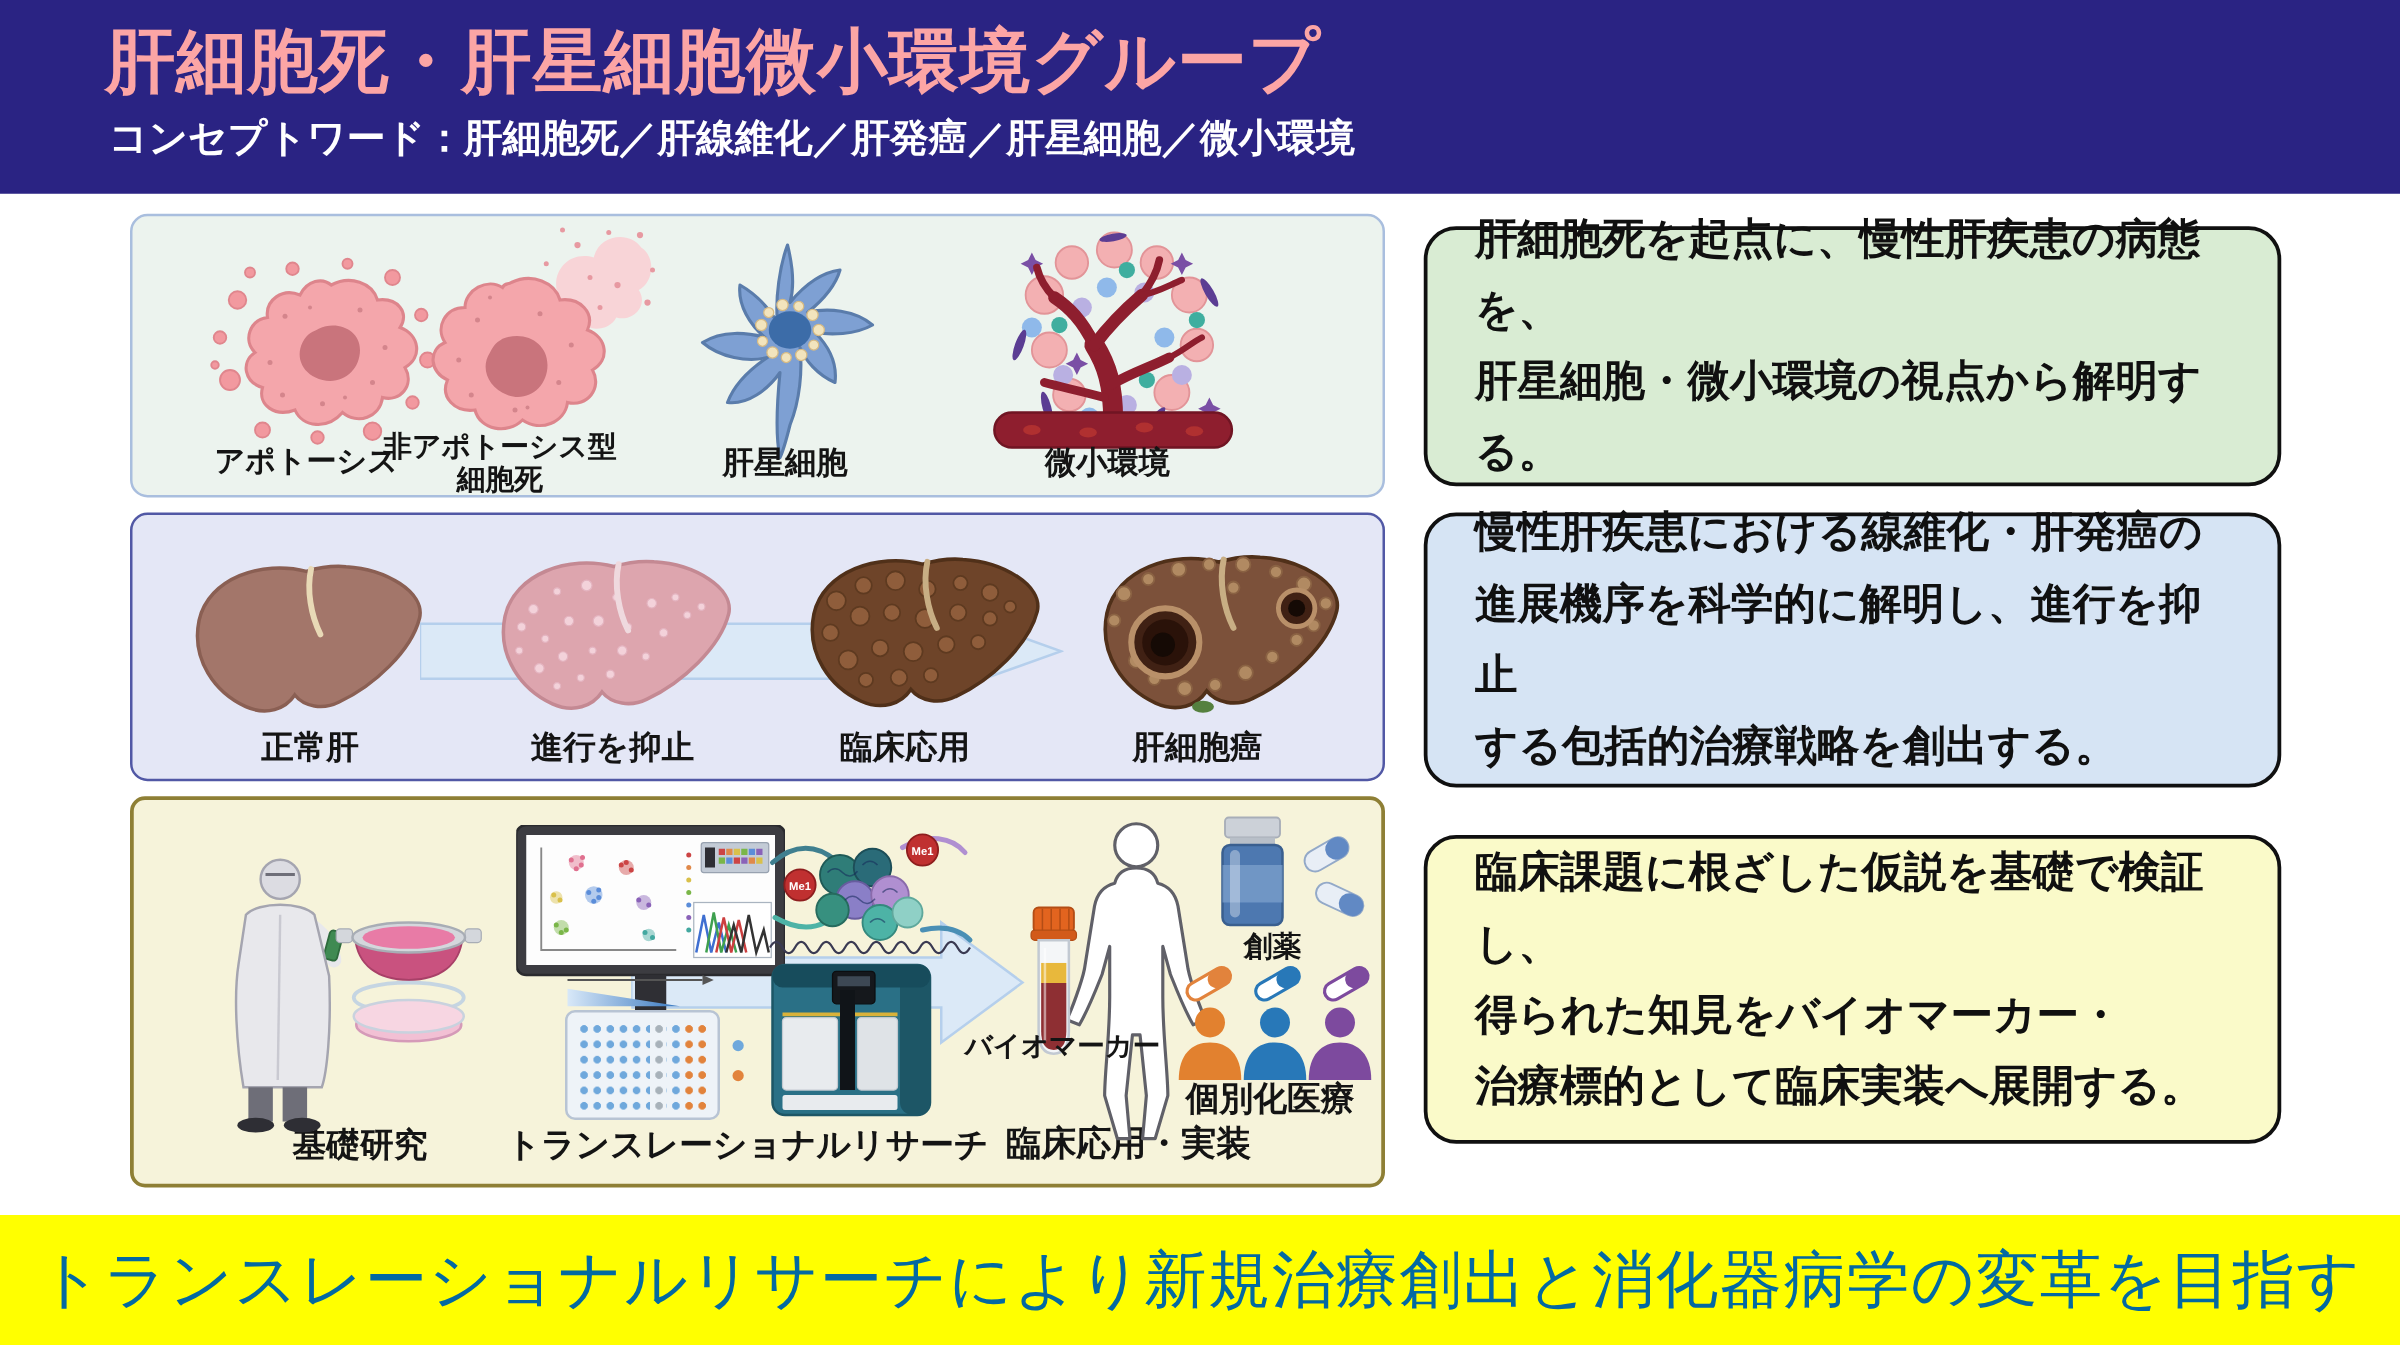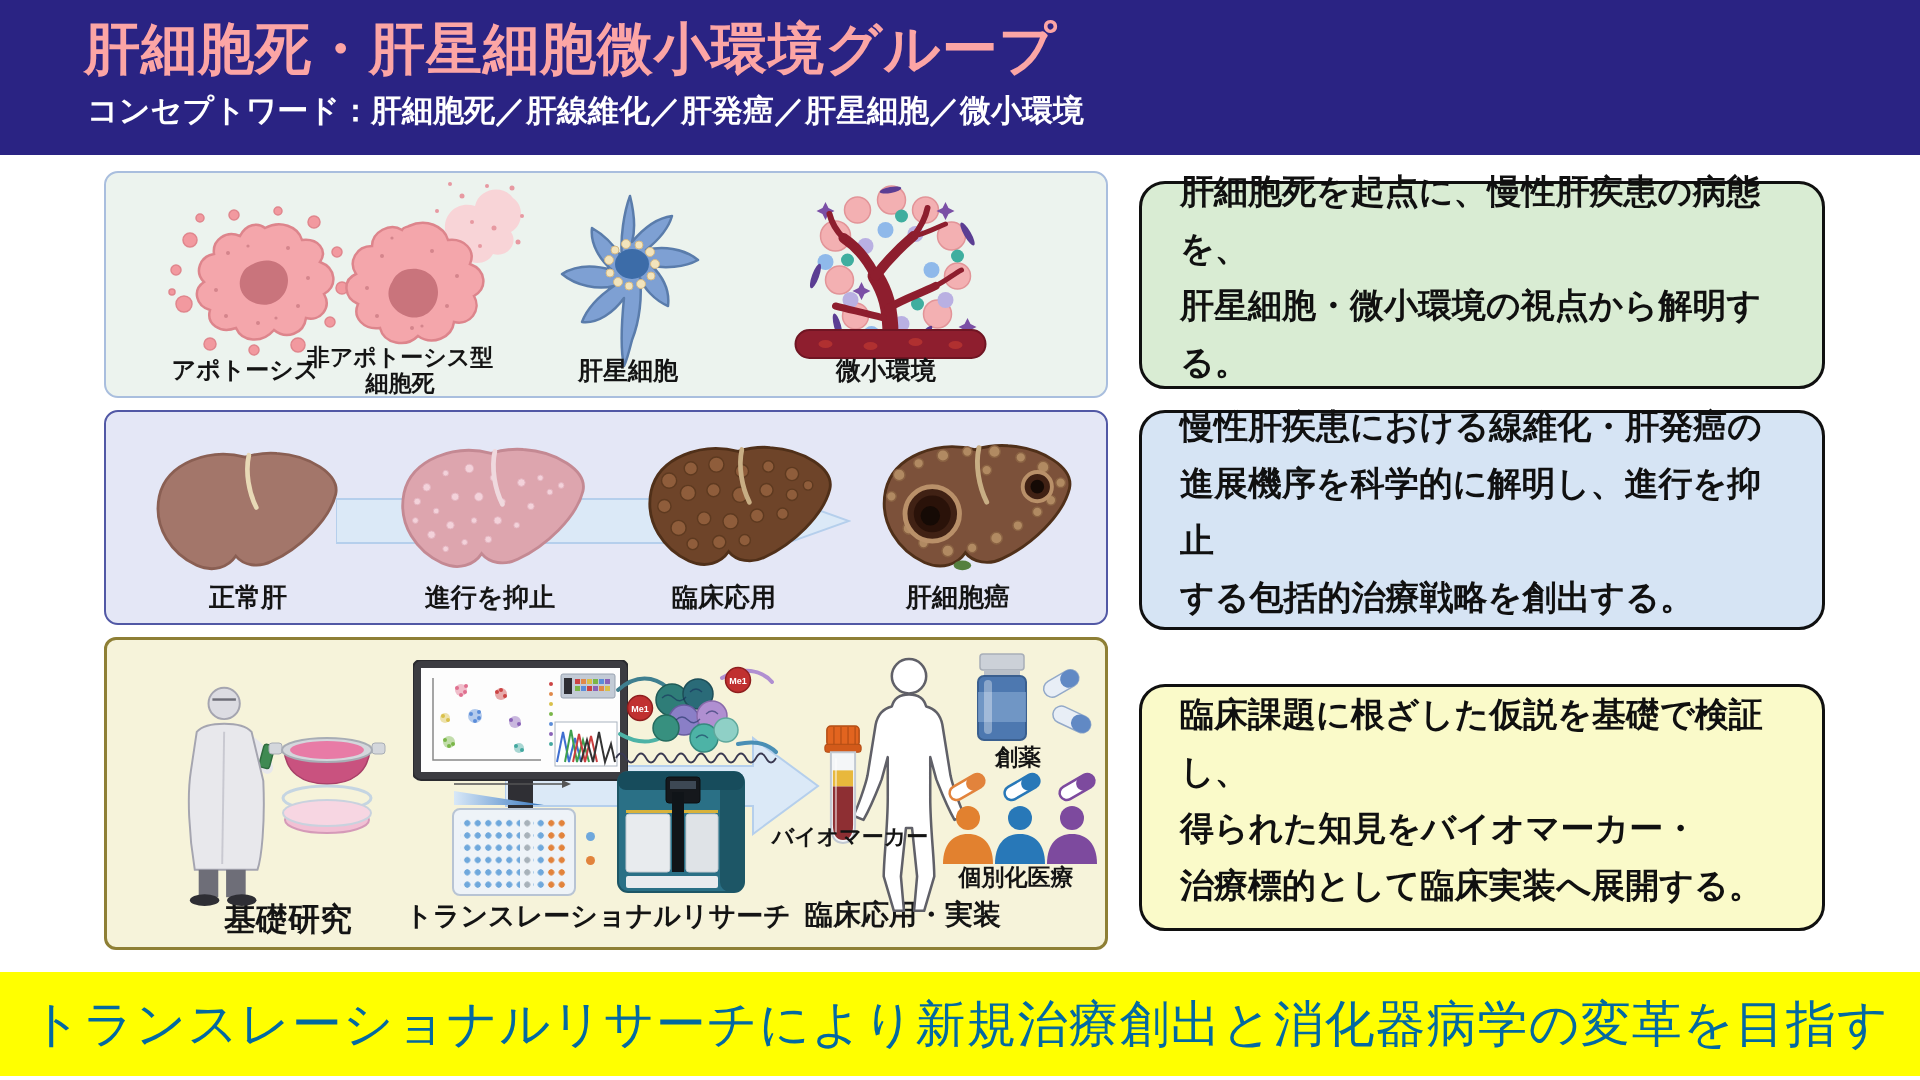--- a/index.html
+++ b/index.html
@@ -17,21 +17,21 @@
   .p3{left:104px;top:637px;width:1004px;height:313px;background:#f6f3da;border:3px solid #8e7f35;border-radius:12px;}
   
   .lbl{position:absolute;font-weight:bold;color:#141414;text-align:center;
        transform:translateX(-50%);white-space:pre-line;line-height:1.15;}
   
   .goal{left:1139px;width:686px;border:3px solid #101010;border-radius:26px;box-sizing:border-box;
         display:flex;flex-direction:column;justify-content:center;padding:0 28px 16px 38px;}
   .goal .txt{font-size:34px;font-weight:bold;color:#101010;line-height:57px;white-space:pre-line;}
   .g1{top:181px;height:208px;background:#d9ecd3;}
   .g2{top:410px;height:220px;background:#d6e4f4;}
-  .g3{top:668px;height:247px;background:#fafac9;margin-top:16px;}
+  .g3{top:668px;height:247px;background:#fafac9;}
   
   .banner{left:0;top:972px;width:1920px;height:104px;background:#ffff00;
           display:flex;align-items:center;justify-content:center;}
   .banner .txt{font-size:50px;font-weight:normal;color:#0369a1;letter-spacing:1px;white-space:nowrap;}
   
   .plate{left:452px;top:808px;width:120px;height:84px;background:#eef3f8;border:2px solid #b8c4d4;border-radius:8px;overflow:hidden;z-index:3;}
   .wells{position:absolute;top:5px;bottom:5px;background-size:10.5px 12.3px;background-position:2px 2px;}
   .wb{left:6px;right:6px;background-image:radial-gradient(circle,#6fa8dc 2.8px,rgba(0,0,0,0) 3.3px);}
   .wg{left:66px;width:13px;background-color:#eef3f8;background-image:radial-gradient(circle,#a8b2ba 2.8px,rgba(0,0,0,0) 3.3px);}
   .wo{right:6px;width:24px;background-color:#eef3f8;background-image:radial-gradient(circle,#e2833c 2.8px,rgba(0,0,0,0) 3.3px);}
@@ -528,23 +528,23 @@
     </g>
     <g fill="#2878b8">
       <circle cx="80" cy="14" r="12"></circle>
       <path d="M55,60 C55,40 65,30 80,30 C95,30 105,40 105,60 Z"></path>
     </g>
     <g fill="#7d4a9e">
       <circle cx="132" cy="14" r="12"></circle>
       <path d="M107,60 C107,40 117,30 132,30 C147,30 157,40 157,60 Z"></path>
     </g>
   </svg>
-  <div class="lbl" style="left:1016px;top:864px;font-size:23px">個別化医療</div>
-
-  <div class="lbl" style="left:288px;top:901px;font-size:32px">基礎研究</div>
+  <div class="lbl" style="left:1016px;top:864px;font-size:27px">個別化医療</div>
+
+  <div class="lbl" style="left:288px;top:901px;font-size:27px">基礎研究</div>
   <div class="lbl" style="left:598px;top:901px;font-size:27px">トランスレーショナルリサーチ</div>
   <div class="lbl" style="left:903px;top:899px;font-size:28px">臨床応用・実装</div>
 
   <aside class="abs goal g1">
     <div class="txt">肝細胞死を起点に、慢性肝疾患の病態を、
 肝星細胞・微小環境の視点から解明する。</div>
   </aside>
   <aside class="abs goal g2">
     <div class="txt">慢性肝疾患における線維化・肝発癌の
 進展機序を科学的に解明し、進行を抑止

